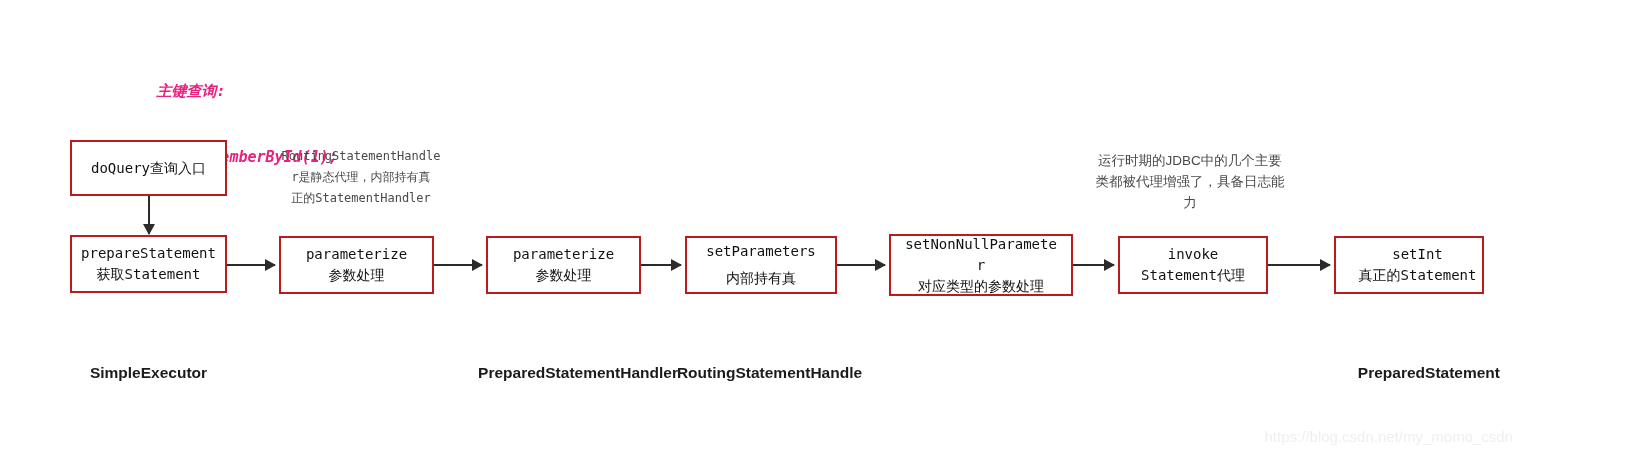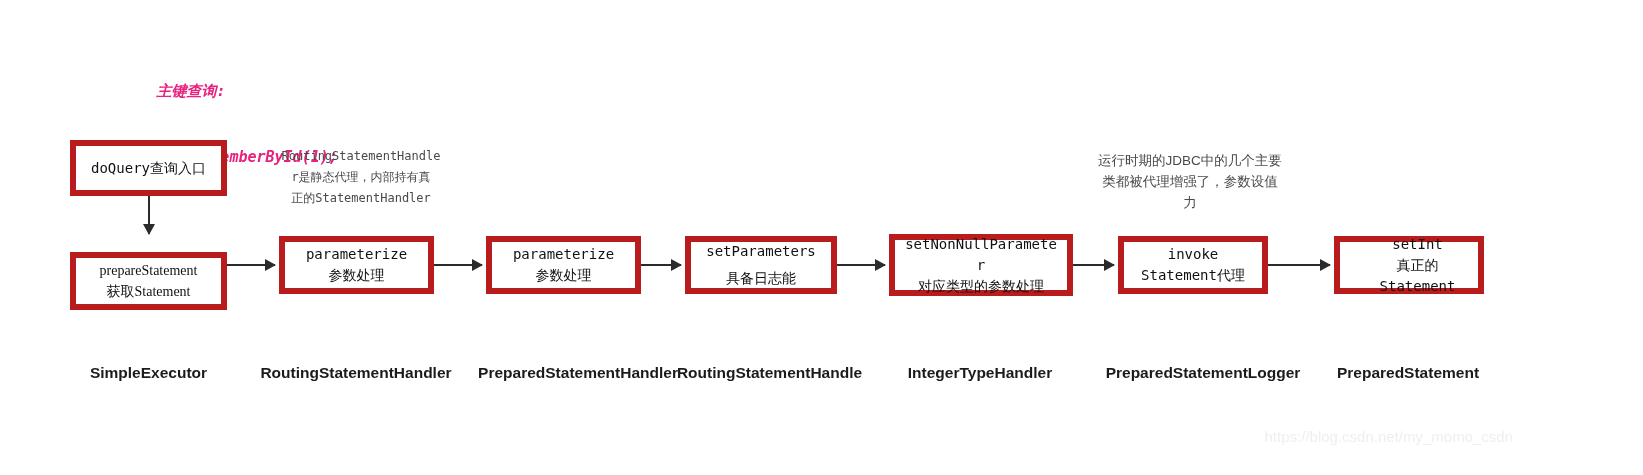--- a/index.html
+++ b/index.html
@@ -60,21 +60,21 @@
     top: 150px;
     width: 210px;
     font-family: "Liberation Sans", sans-serif;
     font-size: 13.5px;
   }
 
   
   .box {
     position: absolute;
     box-sizing: border-box;
-    border: 6px solid #b91c1c;
+    border: 2px solid #b91c1c;
     background: #ffffff;
     display: flex;
     flex-direction: column;
     align-items: center;
     justify-content: center;
     font-family: "DejaVu Sans Mono", monospace;
     font-size: 14px;
     line-height: 21px;
     color: #111111;
     text-align: center;
@@ -150,47 +150,47 @@
   <div class="header-note">
     <span class="line1">主键查询:</span>
     <span class="line2">mapper.findMemberById(1);</span>
   </div>
 
   <div class="annotation" id="annotation-routing">RoutingStatementHandle
 r是静态代理，内部持有真
 正的StatementHandler</div>
 
   <div class="annotation" id="annotation-jdbc">运行时期的JDBC中的几个主要
-类都被代理增强了，参数设值
+类都被代理增强了，具备日志能
 力</div>
 
   <div class="box" id="box-entry" style="left:70px; top:140px; width:157px; height:56px;">
     <span class="l">doQuery查询入口</span>
   </div>
 
   <div class="arrow-v" style="left:148px; top:196px; height:38px;"></div>
 
-  <div class="box" style="left:70px; top:252px; width:157px; height:58px;font-family:Liberation Serif, serif;">
+  <div class="box" style="left:70px; top:235px; width:157px; height:58px;">
     <span class="l">prepareStatement</span>
     <span class="l">获取Statement</span>
   </div>
 
   <div class="box" style="left:279px; top:236px; width:155px; height:58px;">
     <span class="l">parameterize</span>
     <span class="l">参数处理</span>
   </div>
 
   <div class="box" style="left:486px; top:236px; width:155px; height:58px;">
     <span class="l">parameterize</span>
     <span class="l">参数处理</span>
   </div>
 
   <div class="box" style="left:685px; top:236px; width:152px; height:58px;gap:6px;">
     <span class="l">setParameters</span>
-    <span class="l">具备日志能</span>
+    <span class="l">内部持有真</span>
   </div>
 
   <div class="box" style="left:889px; top:234px; width:184px; height:62px;">
     <span class="l">setNonNullParamete</span>
     <span class="l">r</span>
     <span class="l">对应类型的参数处理</span>
   </div>
 
   <div class="box" style="left:1118px; top:236px; width:150px; height:58px;">
     <span class="l">invoke</span>
@@ -203,22 +203,19 @@
   </div>
 
   <div class="arrow-h" style="left:227px; top:264px; width:48px;"></div>
   <div class="arrow-h" style="left:434px; top:264px; width:48px;"></div>
   <div class="arrow-h" style="left:641px; top:264px; width:40px;"></div>
   <div class="arrow-h" style="left:837px; top:264px; width:48px;"></div>
   <div class="arrow-h" style="left:1073px; top:264px; width:41px;"></div>
   <div class="arrow-h" style="left:1268px; top:264px; width:62px;"></div>
 
   <div class="class-label" style="left:70px; width:157px;">SimpleExecutor</div>
-  <div class="class-label" style="left:236px; width:240px;">RoutingStatementHandler</div>
   <div class="class-label" style="left:444px; width:268px;">PreparedStatementHandler</div>
   <div class="class-label" style="left:662px; width:215px;">RoutingStatementHandle</div>
-  <div class="class-label" style="left:880px; width:200px;">IntegerTypeHandler</div>
-  <div class="class-label" style="left:1090px; width:226px;">PreparedStatementLogger</div>
-  <div class="class-label" style="left:1316px; width:184px;">PreparedStatement</div>
+  <div class="class-label" style="left:1316px; width:184px;text-align:right;">PreparedStatement</div>
 
   <div id="watermark">https://blog.csdn.net/my_momo_csdn</div>
 
 </div>
 
 </body></html>

